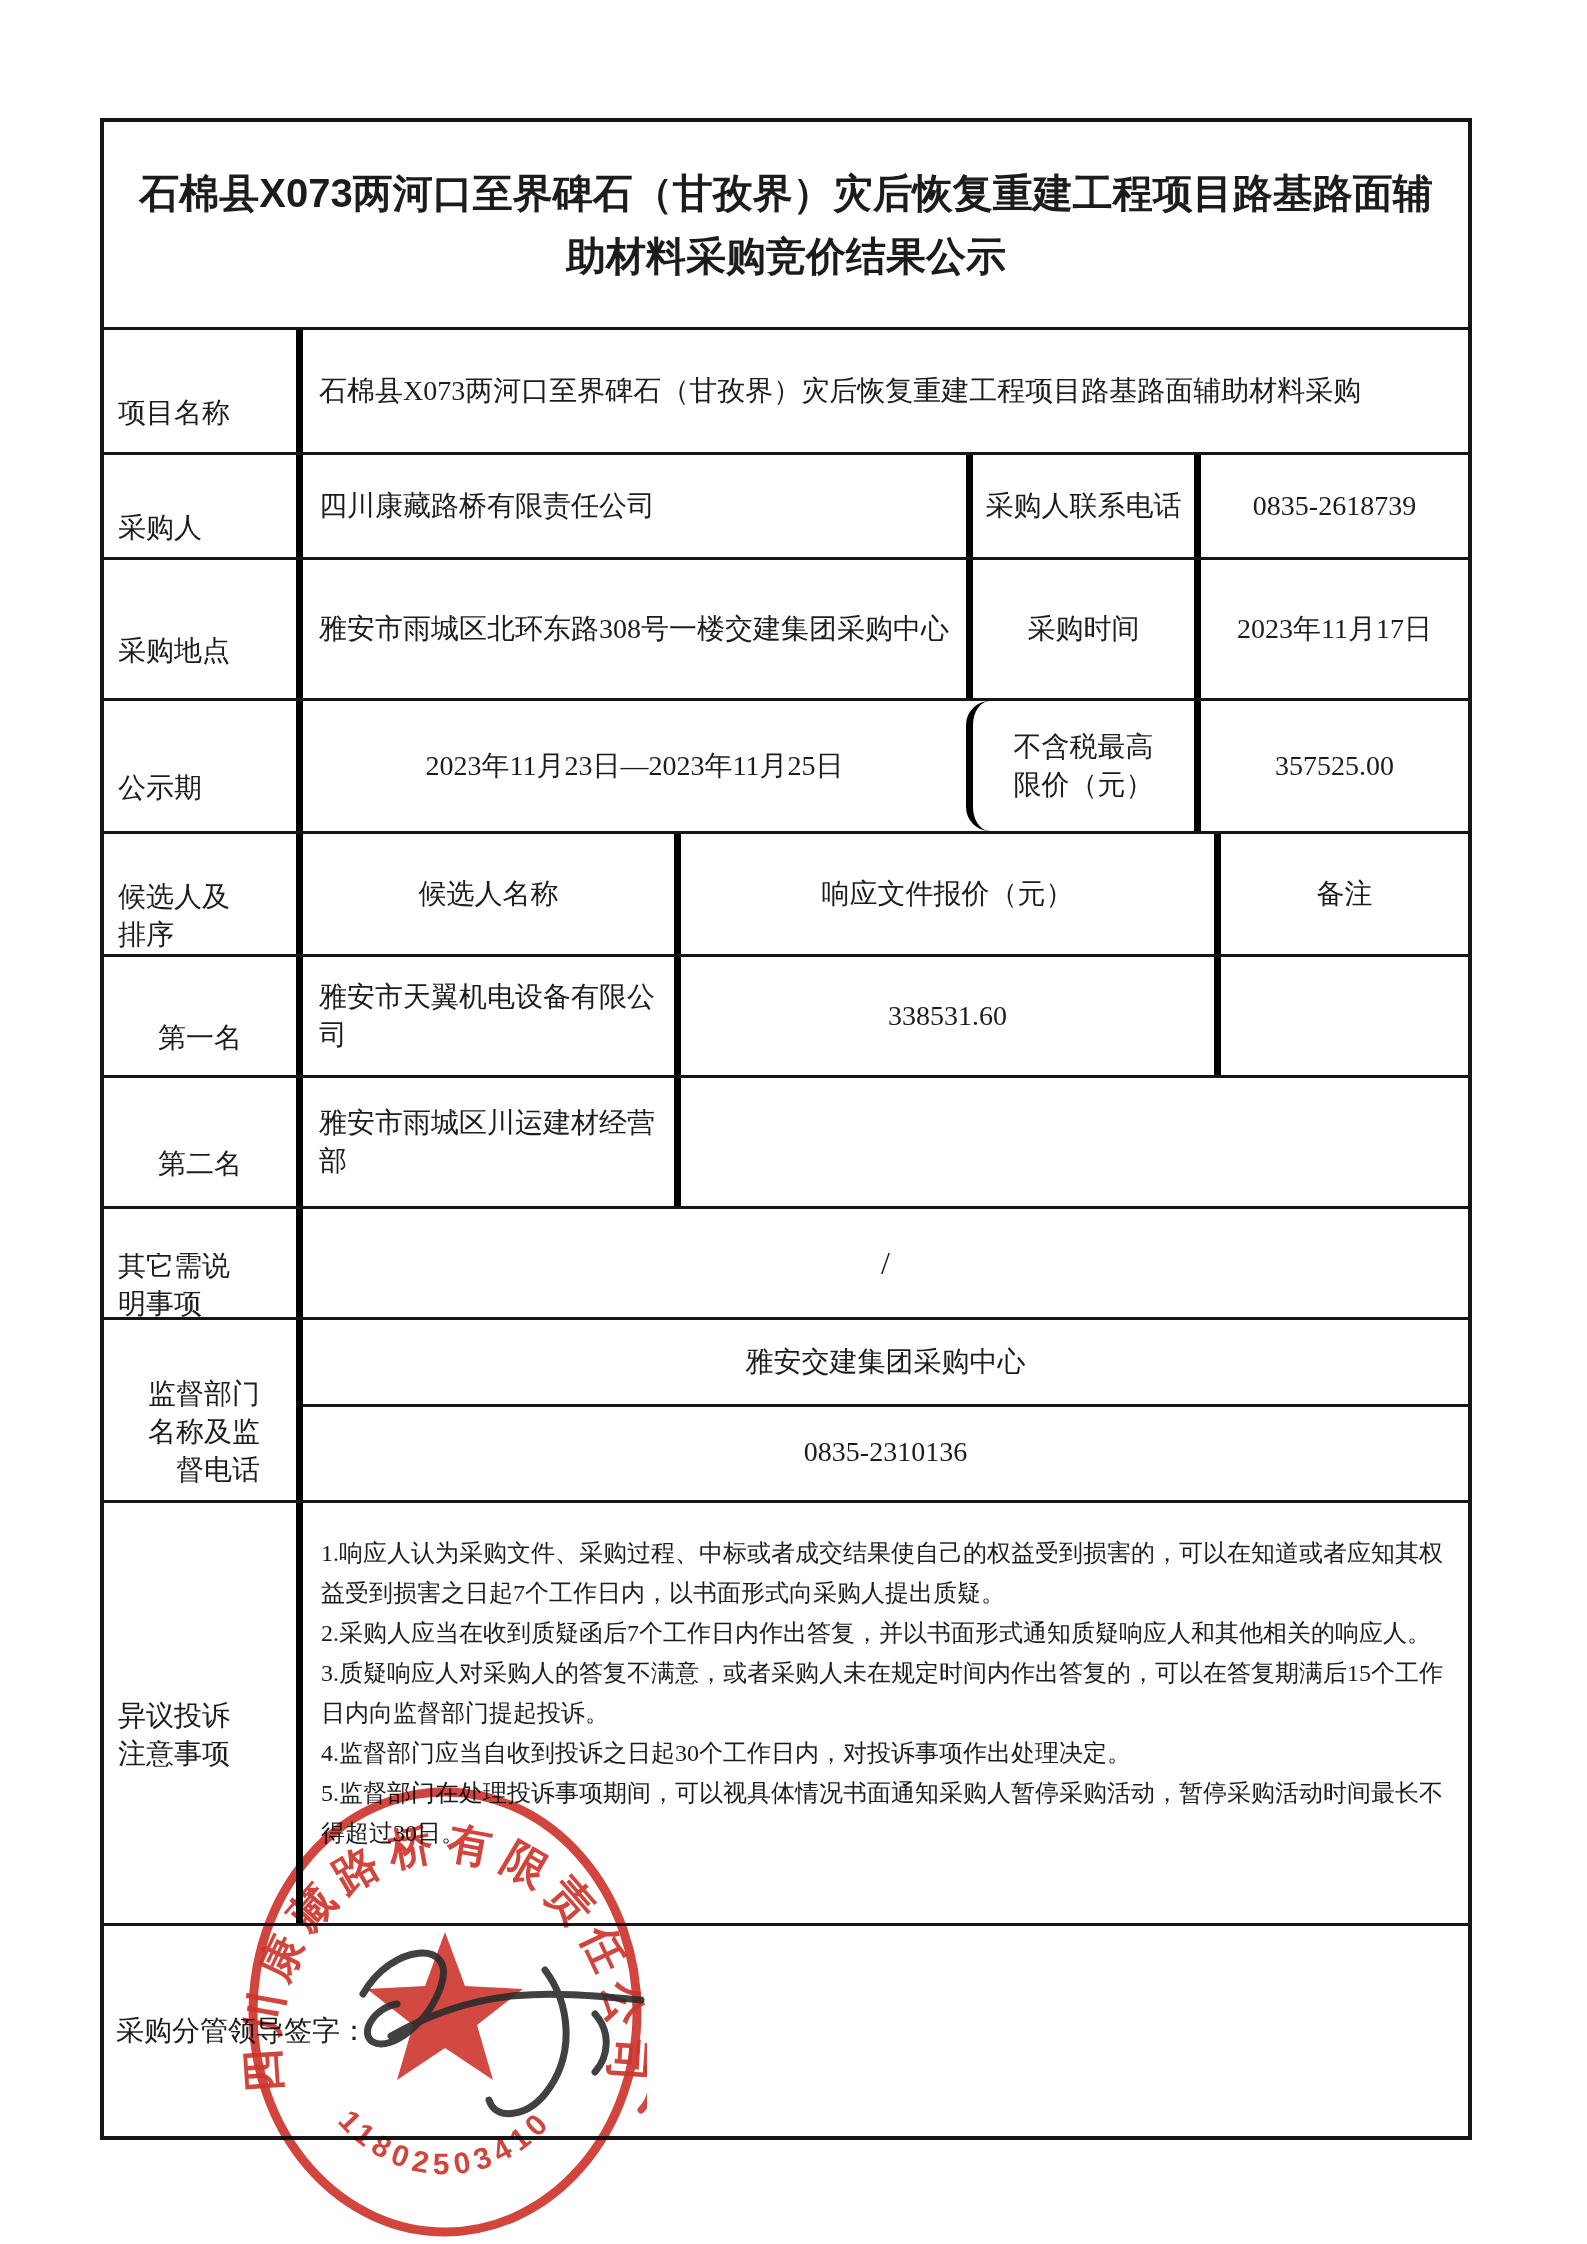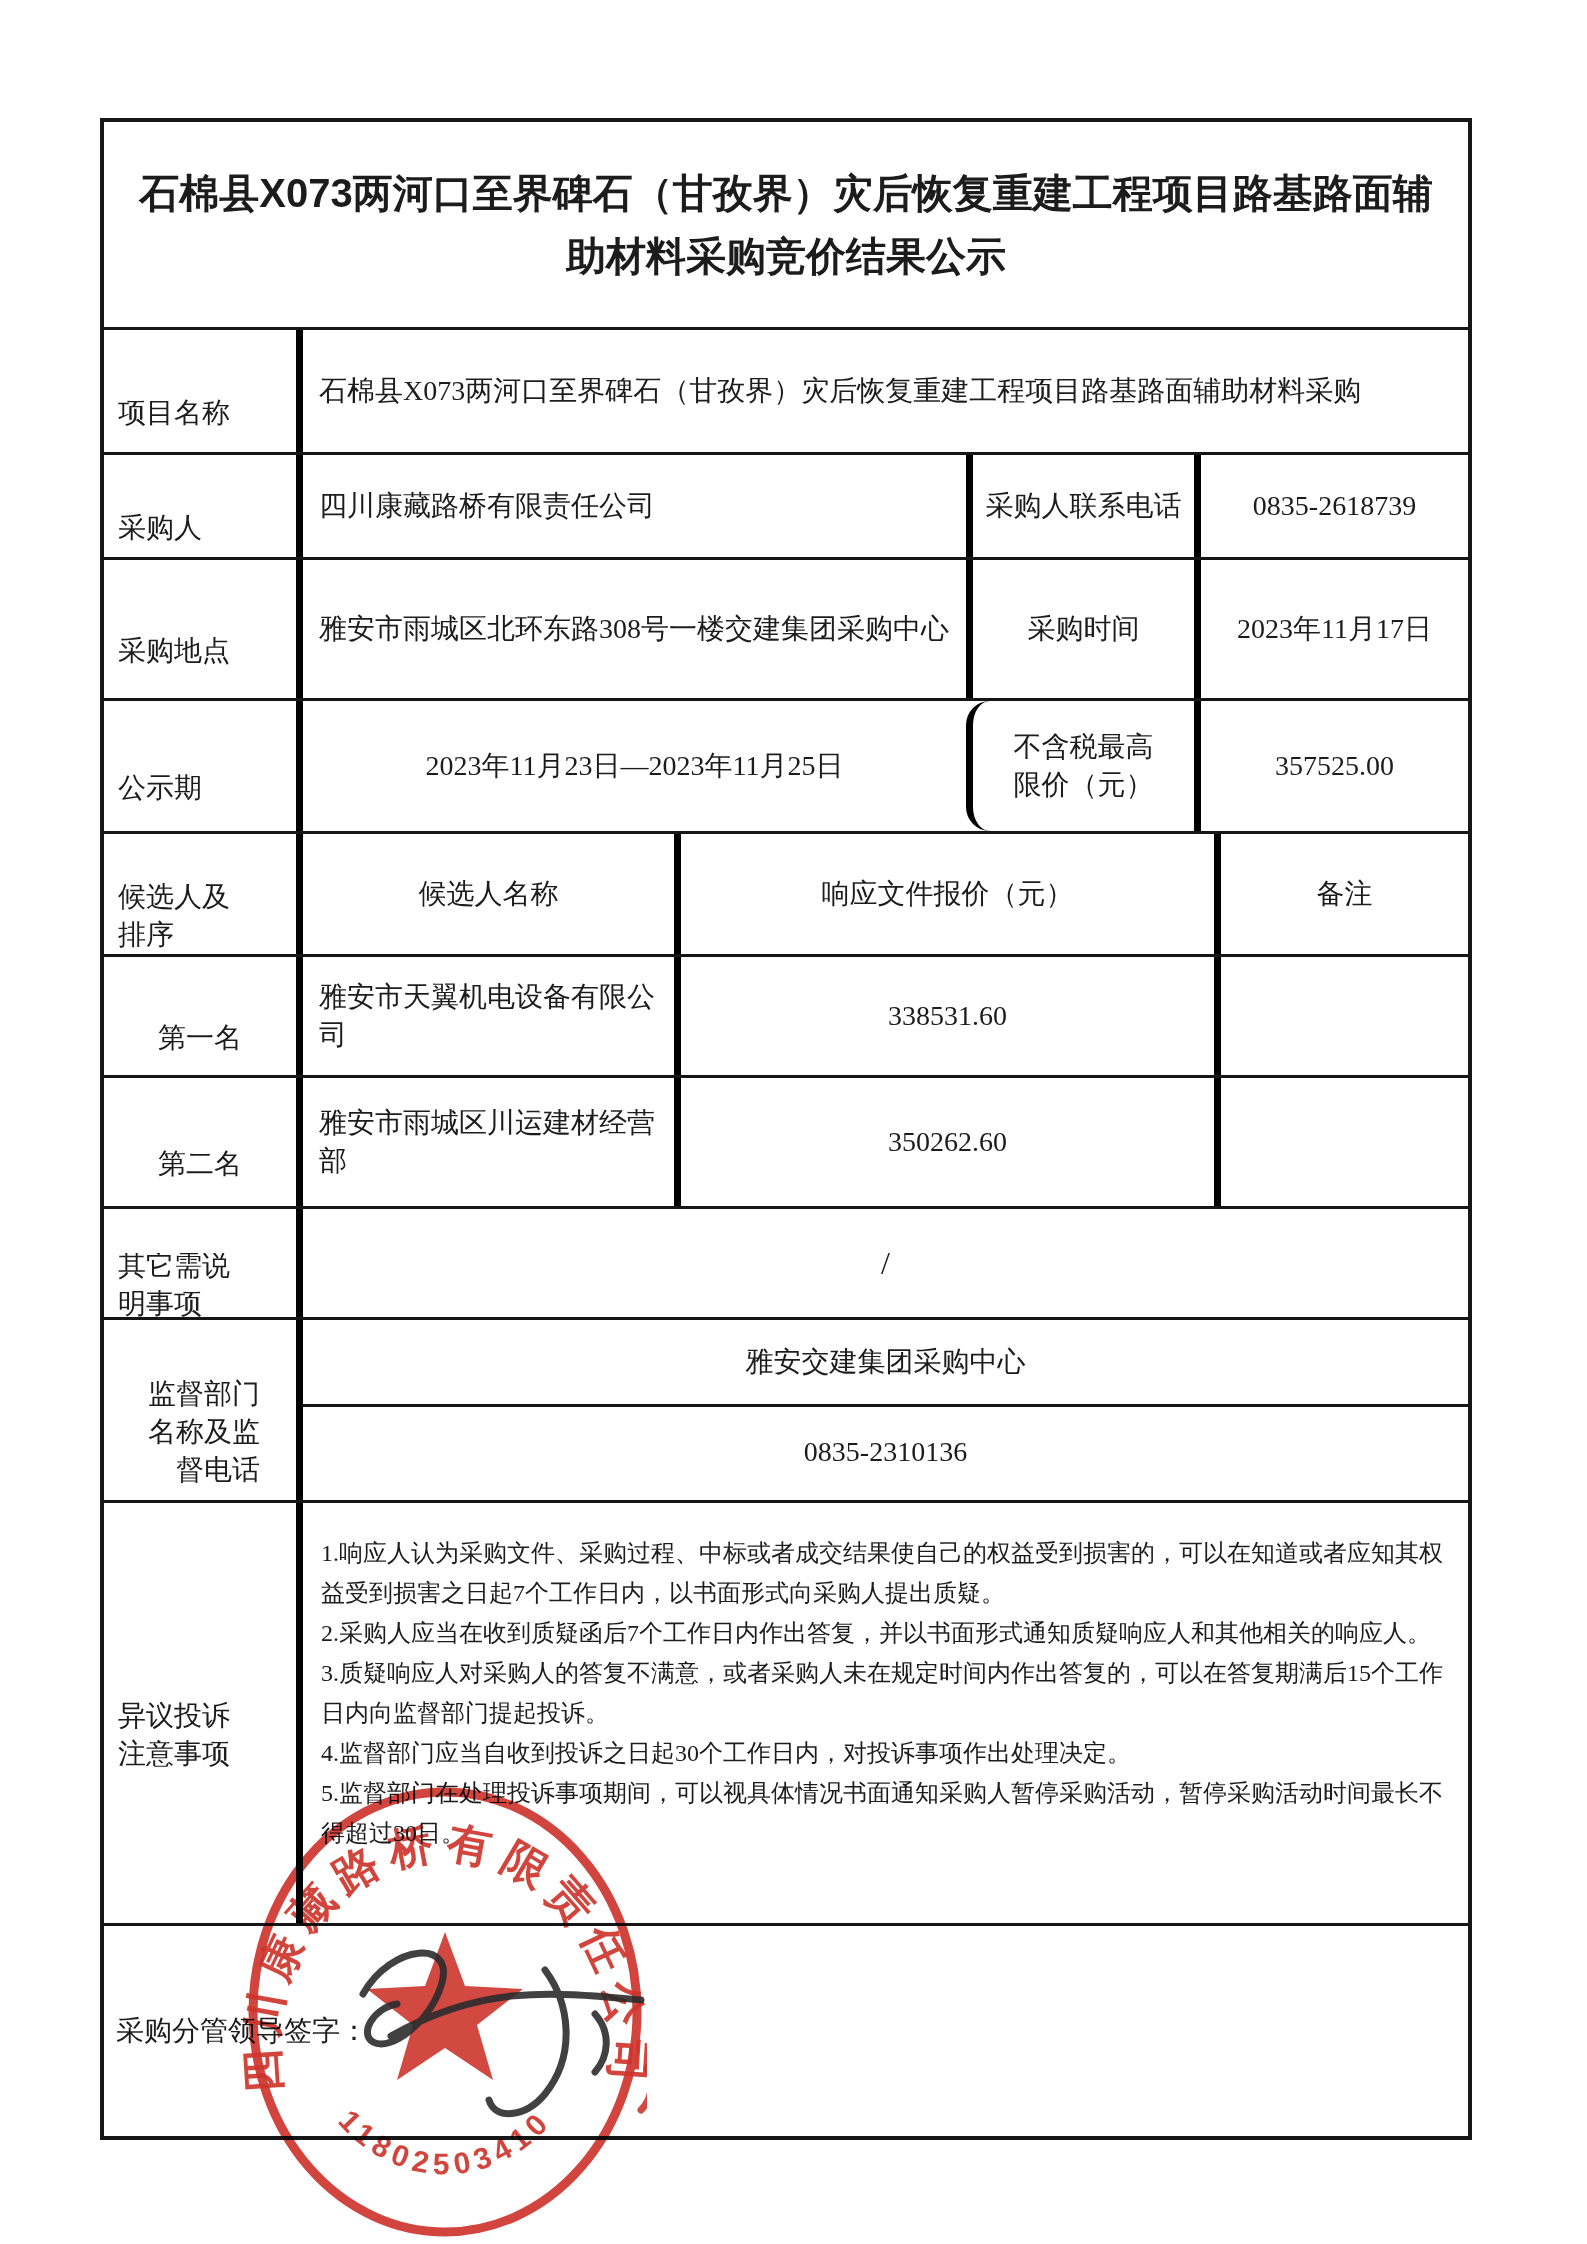--- a/index.html
+++ b/index.html
@@ -107,21 +107,20 @@
   <div class="row h-cand1">
     <div class="cell label ctr">第一名</div>
     <div class="cell colC-name padL">雅安市天翼机电设备有限公司</div>
     <div class="cell colC-quote center">338531.60</div>
     <div class="cell colC-rem center"></div>
   </div>
 
   <div class="row h-cand2">
     <div class="cell label ctr">第二名</div>
     <div class="cell colC-name padL">雅安市雨城区川运建材经营部</div>
-    <div class="cell colC-quote center">350262.60</div>
     <div class="cell colC-rem center"></div>
   </div>
 
   <div class="row h-other">
     <div class="cell label">其它需说明事项</div>
     <div class="cell grow center slash">/</div>
   </div>
 
   <div class="row h-superv">
     <div class="cell label ctxt">监督部门名称及监督电话</div>

